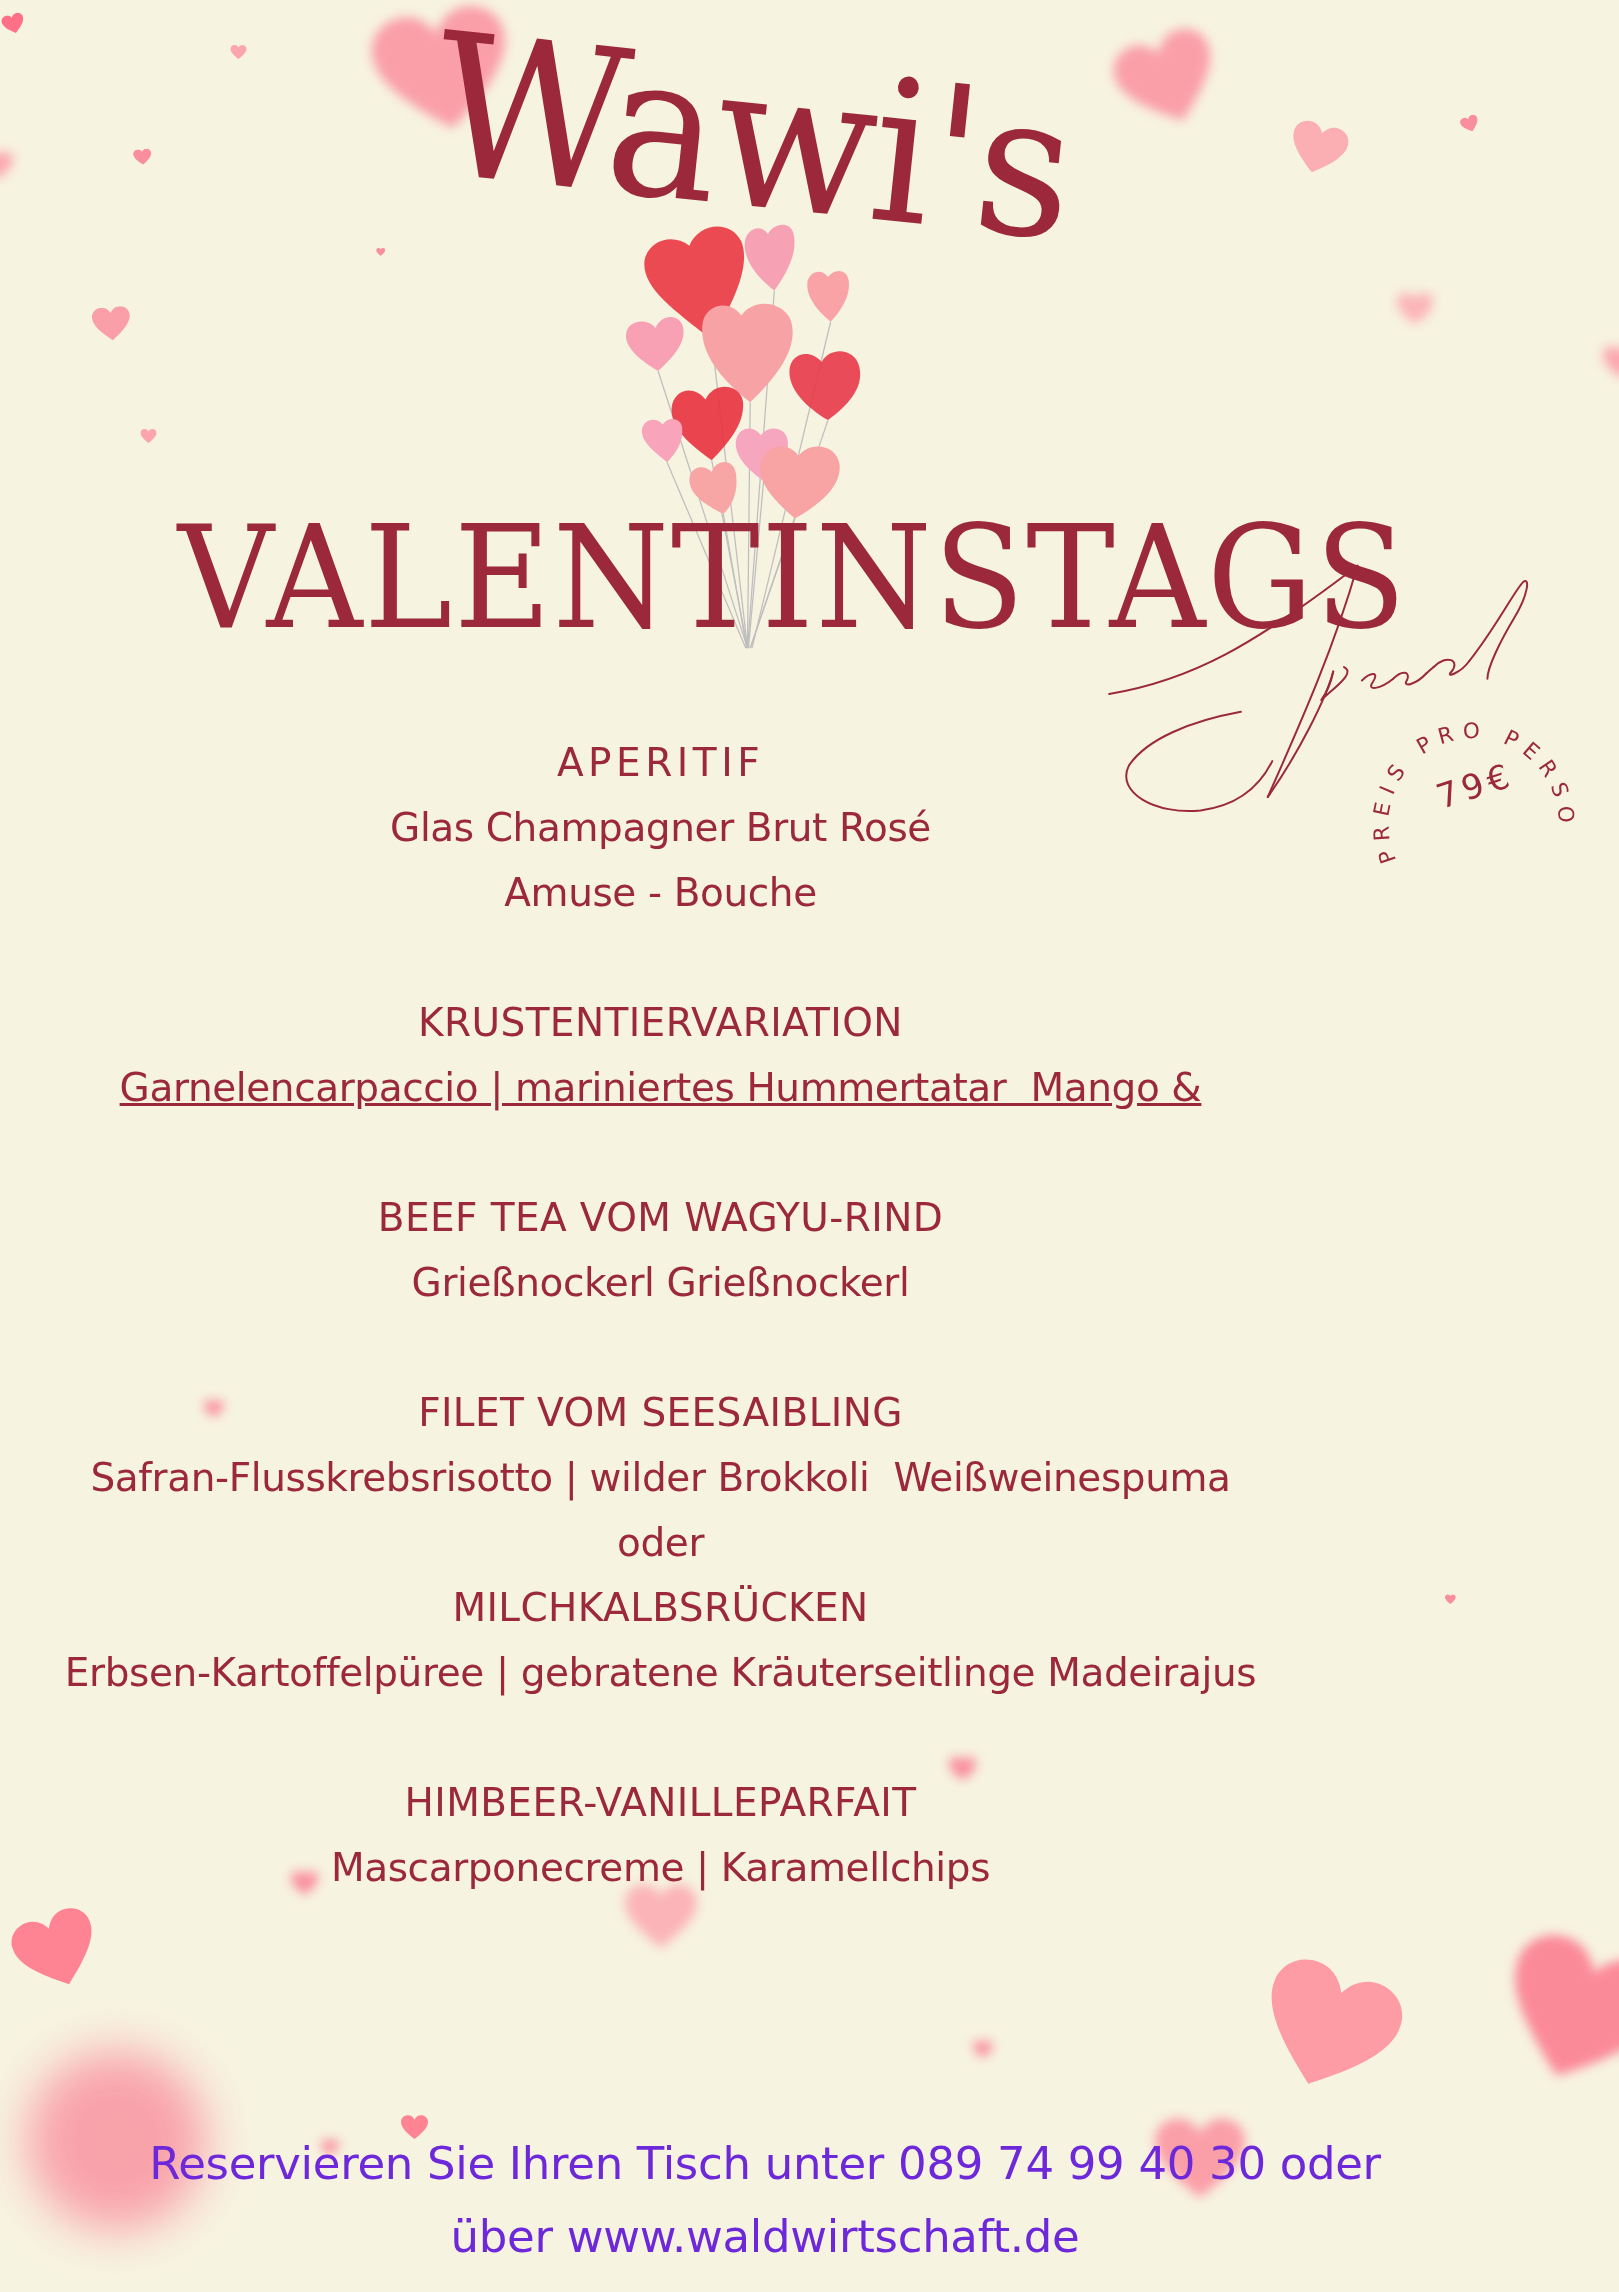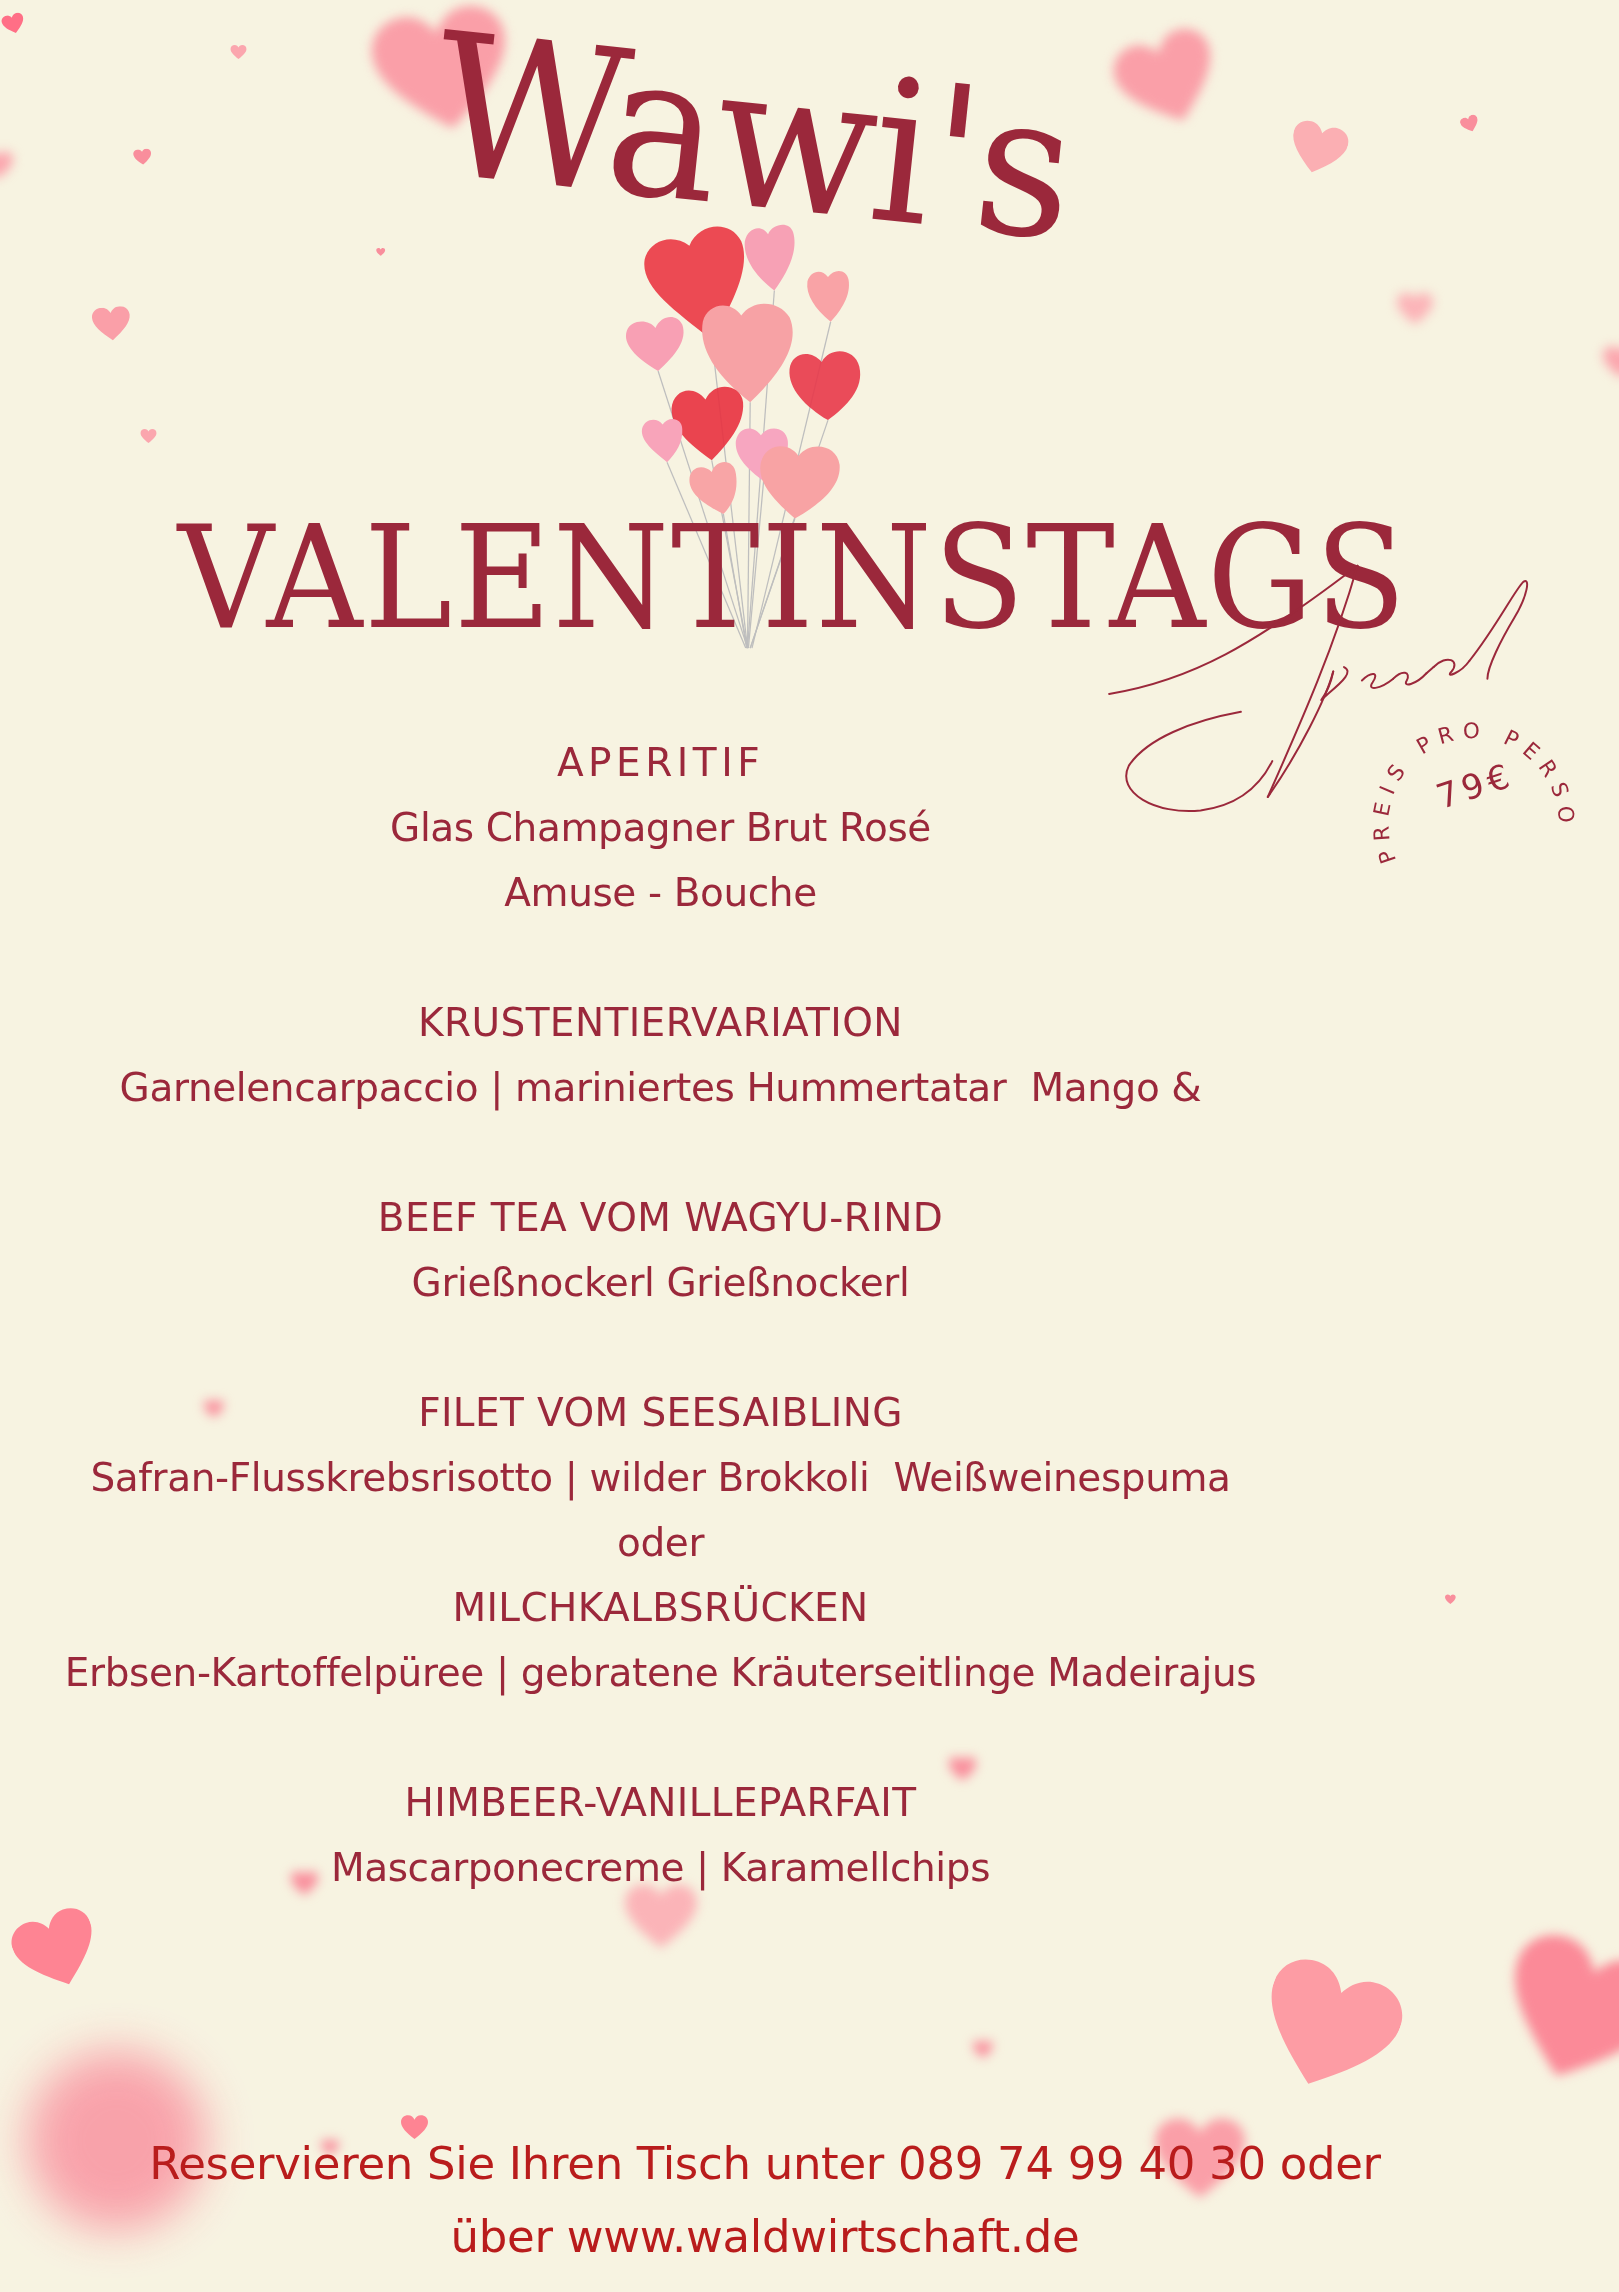--- a/index.html
+++ b/index.html
@@ -45,21 +45,21 @@
   .menu .line {
     display: block; font-size: 39px; line-height: 65px; letter-spacing: -0.4px;
     white-space: nowrap;
   }
   .menu .line.head { letter-spacing: 0.4px; }
   .menu .line.head.spaced { letter-spacing: 4.5px; }
   .menu .gap { display: block; height: 65px; }
 
   .footer {
     position: absolute; left: 0; width: 1530px; top: 2127px; text-align: center;
-    color: #b91c1c;
+    color: #6d28d9;
   }
   .footer .line { display: block; font-size: 45px; line-height: 73px; white-space: nowrap; letter-spacing: -0.3px; }
 </style>
 </head>
 <body>
 
 <div class="heart" style="left:0px;top:14.3px;width:27px;height:19.7px;transform:rotate(-15deg);">
   <svg viewBox="0 0 100 90">
       <path d="M50 88 C20 65 0 45 0 25 C0 10 12 0 26 0 C38 0 46 8 50 16 C54 8 62 0 74 0 C88 0 100 10 100 25 C100 45 80 65 50 88Z" fill="#FF6F86"></path>
     </svg>
@@ -262,21 +262,21 @@
 
 <div class="menu">
   <div>
     <span class="line head spaced">APERITIF</span>
     <span class="line">Glas Champagner Brut Rosé</span>
     <span class="line">Amuse - Bouche</span>
   </div>
   <span class="gap"></span>
   <div>
     <span class="line head">KRUSTENTIERVARIATION</span>
-    <span class="line" style="white-space:pre;">Garnelencarpaccio | mariniertes Hummertatar  Mango &amp;</span>
+    <span class="line" style="white-space:pre;text-decoration:underline;">Garnelencarpaccio | mariniertes Hummertatar  Mango &amp;</span>
   </div>
   <span class="gap"></span>
   <div>
     <span class="line head">BEEF TEA VOM WAGYU-RIND</span>
     <span class="line">Grießnockerl Grießnockerl</span>
   </div>
   <span class="gap"></span>
   <div>
     <span class="line head">FILET VOM SEESAIBLING</span>
     <span class="line" style="white-space:pre;">Safran-Flusskrebsrisotto | wilder Brokkoli  Weißweinespuma</span>

